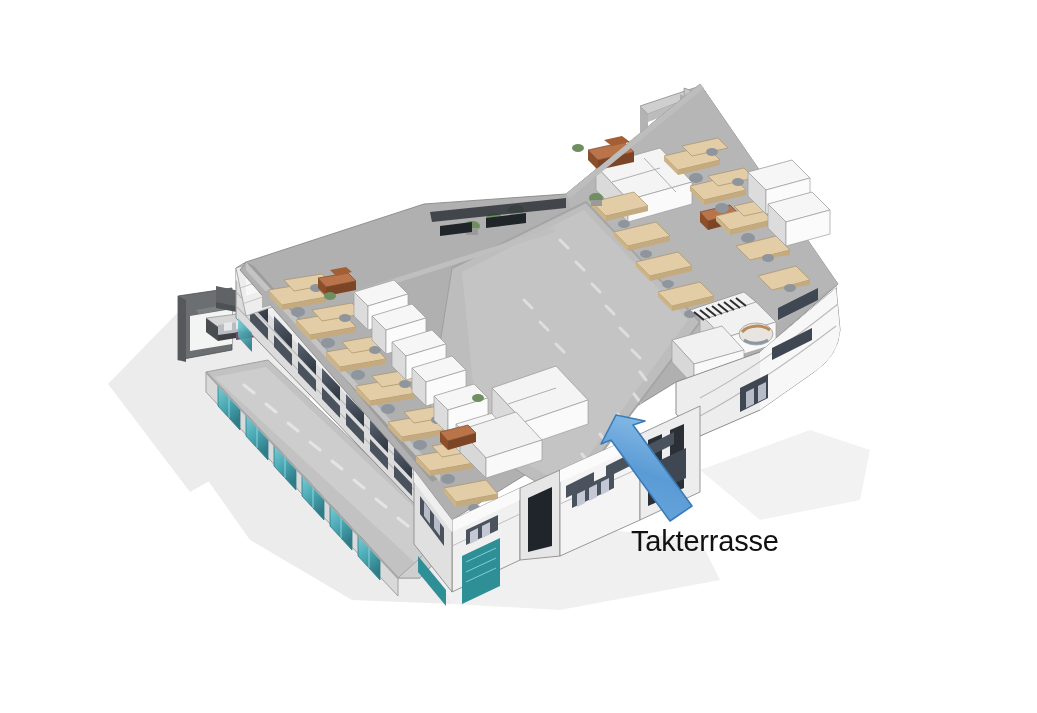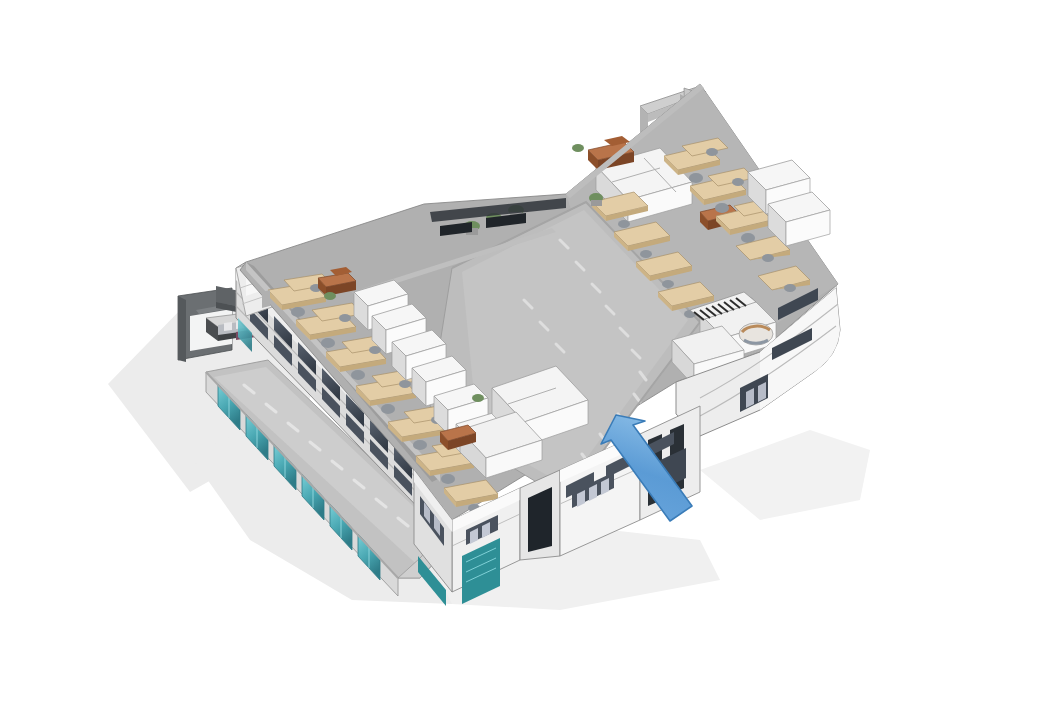--- a/index.html
+++ b/index.html
@@ -557,14 +557,15 @@
         <polygon points="418,556 446,590 446,606 418,572" fill="#2e8f96"></polygon>
       </g>
 
       <g>
         <polygon points="616,415 601,444 611,440 670,521 692,506 633,425 645,421" fill="url(#gArrow)" stroke="#3A7CB8" stroke-width="1.6" stroke-linejoin="round"></polygon>
       </g>
 
     </g>
   </svg>
 
+  <div class="annot-label" style="left:631px; top:527px;">Takterrasse</div>
 
 </div>
 
 </body></html>

